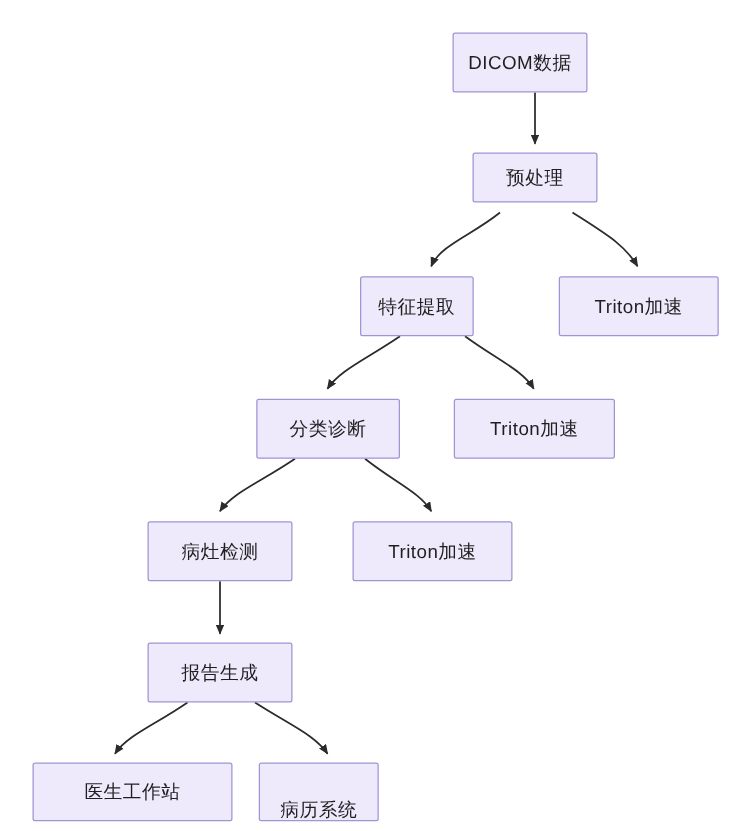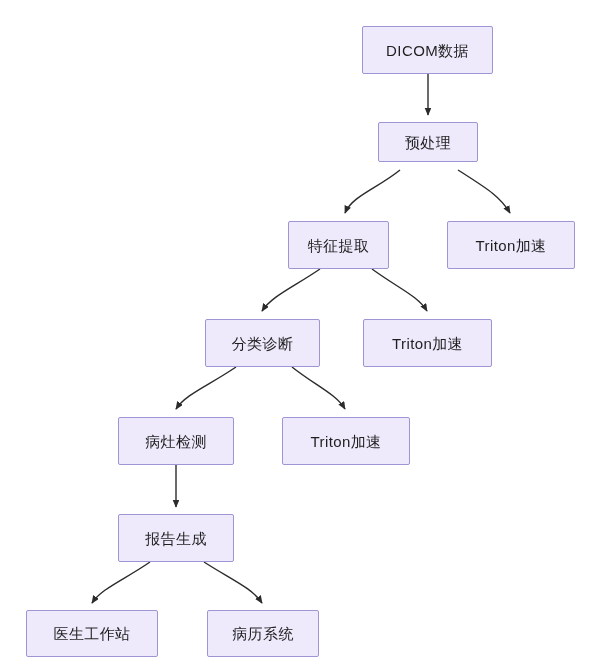--- a/index.html
+++ b/index.html
@@ -67,48 +67,48 @@
         <path d="M 372 269 C 398 288, 418 296, 427 311" fill="none" stroke="#2b2b2b" stroke-width="1.4" marker-end="url(#arrowhead)"></path>
         <path d="M 236 367 C 208 386, 186 394, 176 409" fill="none" stroke="#2b2b2b" stroke-width="1.4" marker-end="url(#arrowhead)"></path>
         <path d="M 292 367 C 316 386, 336 394, 345 409" fill="none" stroke="#2b2b2b" stroke-width="1.4" marker-end="url(#arrowhead)"></path>
         <path d="M 176 465 L 176 507" fill="none" stroke="#2b2b2b" stroke-width="1.4" marker-end="url(#arrowhead)"></path>
         <path d="M 150 562 C 124 580, 102 588, 92 603" fill="none" stroke="#2b2b2b" stroke-width="1.4" marker-end="url(#arrowhead)"></path>
         <path d="M 204 562 C 232 580, 252 588, 262 603" fill="none" stroke="#2b2b2b" stroke-width="1.4" marker-end="url(#arrowhead)"></path>
       </g>
   </svg>
 
   <div id="node-group">
-      <div class="node" style="left: 362px; top: 26px; width: 131px; height: 48px; background: rgb(238, 234, 252); border-color: rgb(159, 148, 212); color: rgb(31, 31, 31);">
+      <div class="node" style="left: 362px; top: 26px; width: 108px; height: 48px; background: rgb(238, 234, 252); border-color: rgb(159, 148, 212); color: rgb(31, 31, 31);">
         <span class="node-label">DICOM数据</span>
       </div>
       <div class="node" style="left: 378px; top: 122px; width: 100px; height: 40px; background: rgb(238, 234, 252); border-color: rgb(159, 148, 212); color: rgb(31, 31, 31);">
         <span class="node-label">预处理</span>
       </div>
-      <div class="node" style="left: 288px; top: 221px; width: 101px; height: 48px; background: rgb(238, 234, 252); border-color: rgb(159, 148, 212); color: rgb(31, 31, 31);">
+      <div class="node" style="left: 288px; top: 221px; width: 91px; height: 48px; background: rgb(238, 234, 252); border-color: rgb(159, 148, 212); color: rgb(31, 31, 31);">
         <span class="node-label">特征提取</span>
       </div>
       <div class="node" style="left: 447px; top: 221px; width: 128px; height: 48px; background: rgb(238, 234, 252); border-color: rgb(159, 148, 212); color: rgb(31, 31, 31);">
         <span class="node-label">Triton加速</span>
       </div>
       <div class="node" style="left: 205px; top: 319px; width: 115px; height: 48px; background: rgb(238, 234, 252); border-color: rgb(159, 148, 212); color: rgb(31, 31, 31);">
         <span class="node-label">分类诊断</span>
       </div>
       <div class="node" style="left: 363px; top: 319px; width: 129px; height: 48px; background: rgb(238, 234, 252); border-color: rgb(159, 148, 212); color: rgb(31, 31, 31);">
         <span class="node-label">Triton加速</span>
       </div>
       <div class="node" style="left: 118px; top: 417px; width: 116px; height: 48px; background: rgb(238, 234, 252); border-color: rgb(159, 148, 212); color: rgb(31, 31, 31);">
         <span class="node-label">病灶检测</span>
       </div>
       <div class="node" style="left: 282px; top: 417px; width: 128px; height: 48px; background: rgb(238, 234, 252); border-color: rgb(159, 148, 212); color: rgb(31, 31, 31);">
         <span class="node-label">Triton加速</span>
       </div>
       <div class="node" style="left: 118px; top: 514px; width: 116px; height: 48px; background: rgb(238, 234, 252); border-color: rgb(159, 148, 212); color: rgb(31, 31, 31); align-items: center;">
         <span class="node-label">报告生成</span>
       </div>
-      <div class="node" style="left: 26px; top: 610px; width: 132px; height: 47px; background: rgb(238, 234, 252); border-color: rgb(159, 148, 212); color: rgb(31, 31, 31);">
+      <div class="node" style="left: 26px; top: 610px; width: 160px; height: 47px; background: rgb(238, 234, 252); border-color: rgb(159, 148, 212); color: rgb(31, 31, 31);">
         <span class="node-label">医生工作站</span>
       </div>
-      <div class="node" style="left: 207px; top: 610px; width: 112px; height: 47px; background: rgb(238, 234, 252); border-color: rgb(159, 148, 212); color: rgb(31, 31, 31);">
+      <div class="node" style="left: 207px; top: 610px; width: 96px; height: 47px; background: rgb(238, 234, 252); border-color: rgb(159, 148, 212); color: rgb(31, 31, 31); align-items: flex-end;">
         <span class="node-label">病历系统</span>
       </div>
     </div>
 
 </div>
 
 </body></html>

